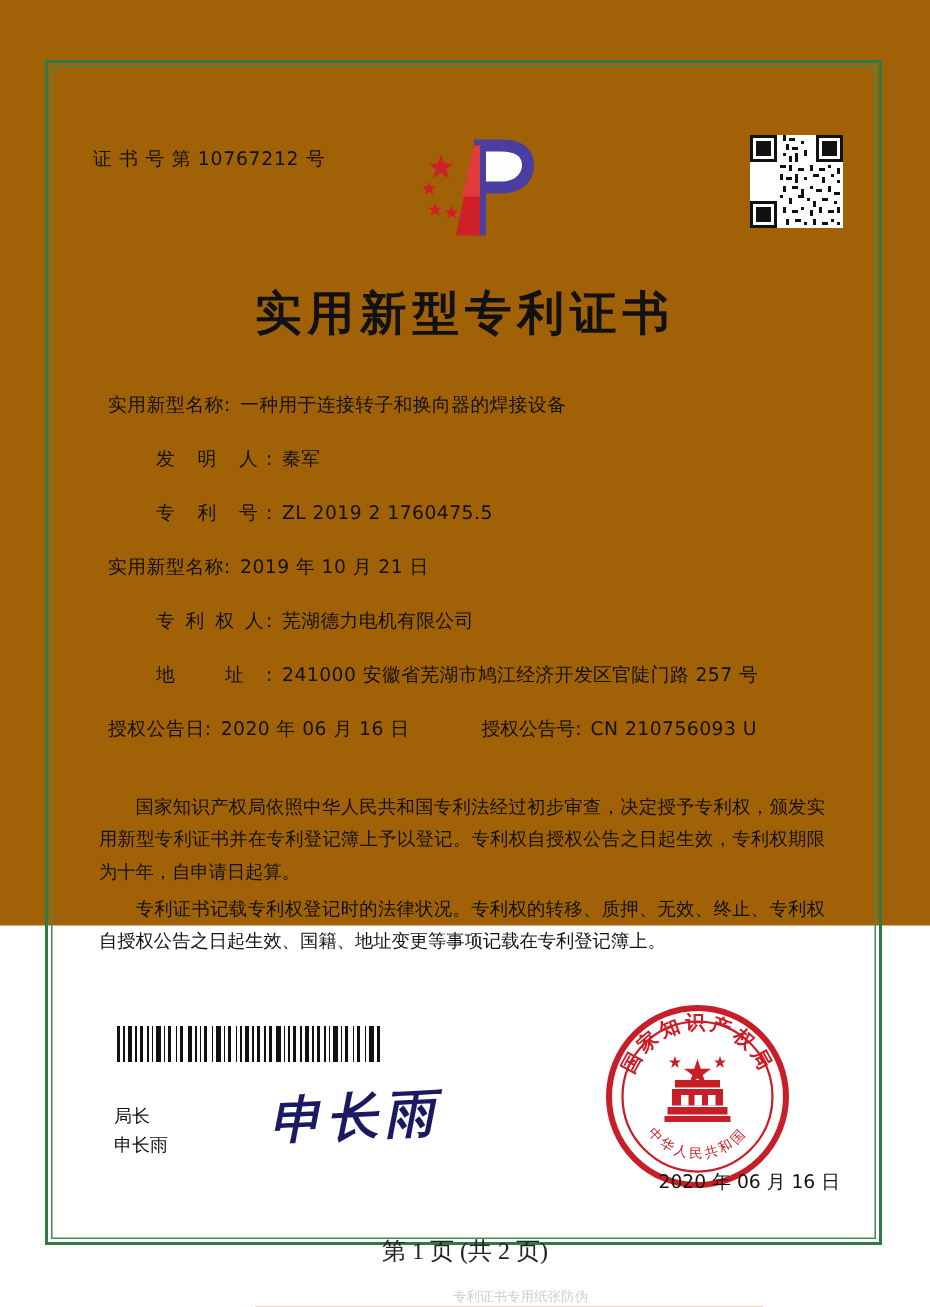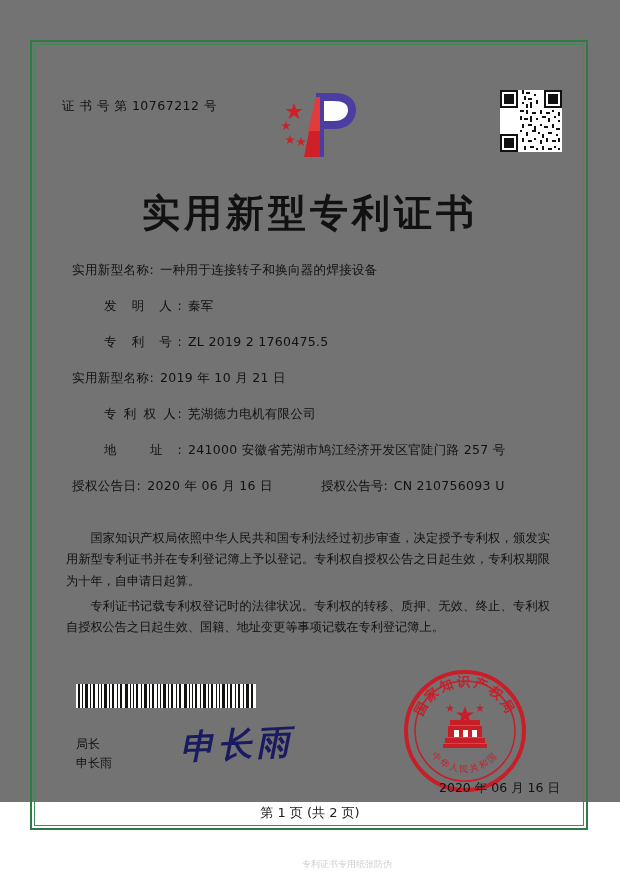--- a/index.html
+++ b/index.html
@@ -12,22 +12,22 @@
     height: 871px;
     font-family: "DejaVu Sans", sans-serif;
     color: #1a1a1a;
     position: relative;
     overflow: hidden;
   }
   .page {
     position: absolute;
     left: 0; top: 0;
     width: 620px;
-    height: 802px;
-    background: #737373;
+    height: 617px;
+    background: #a16207;
   }
   
   .border-outer {
     position: absolute;
     left: 30px; top: 40px;
     width: 558px; height: 790px;
     border: 2px solid #2f7a46;
     box-sizing: border-box;
   }
   .border-inner {
@@ -54,21 +54,21 @@
     font-size: 12.5px;
     letter-spacing: 0.5px;
     color: #111;
   }
   .title {
     position: absolute;
     left: 0; top: 188px;
     width: 620px;
     text-align: center;
     font-family: "DejaVu Serif", serif;
-    font-size: 38px;
+    font-size: 31px;
     font-weight: bold;
     letter-spacing: 4px;
     color: #111;
   }
   .fields {
     position: absolute;
     left: 72px; top: 262px;
     width: 470px;
   }
   .field-row {
@@ -140,25 +140,26 @@
     transform: rotate(-3deg);
   }
   .seal-date {
     position: absolute;
     right: 60px; top: 780px;
     font-size: 12.5px;
     color: #111;
   }
   .page-num {
     position: absolute;
-    left: 0; top: 804px;
+    left: 0; top: 824px;
     width: 620px;
     text-align: center;
-    font-size: 13px;
+    font-size: 16px;
     color: #222;
+    font-family: Liberation Serif, serif;
   }
   .footer-faint {
     position: absolute;
     left: 0; top: 858px;
     width: 620px;
     text-align: center;
     font-size: 9px;
     color: #cfcfcf;
     padding-left: 37px;
   }

